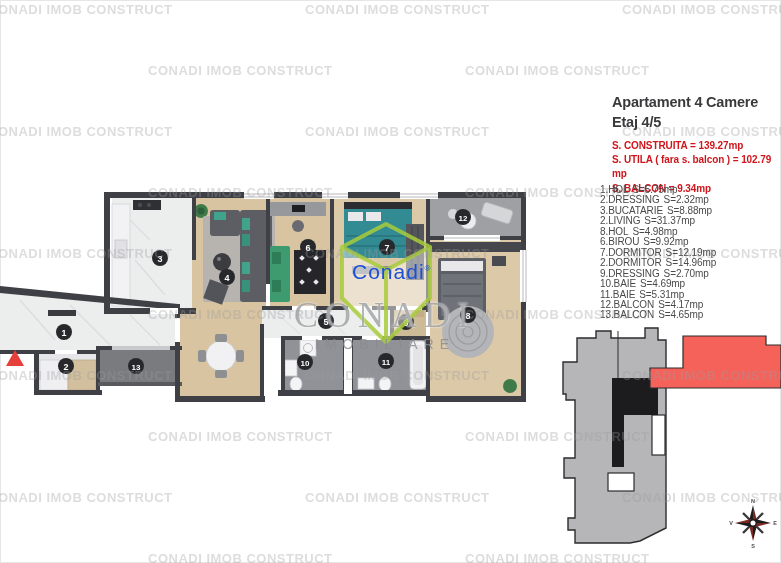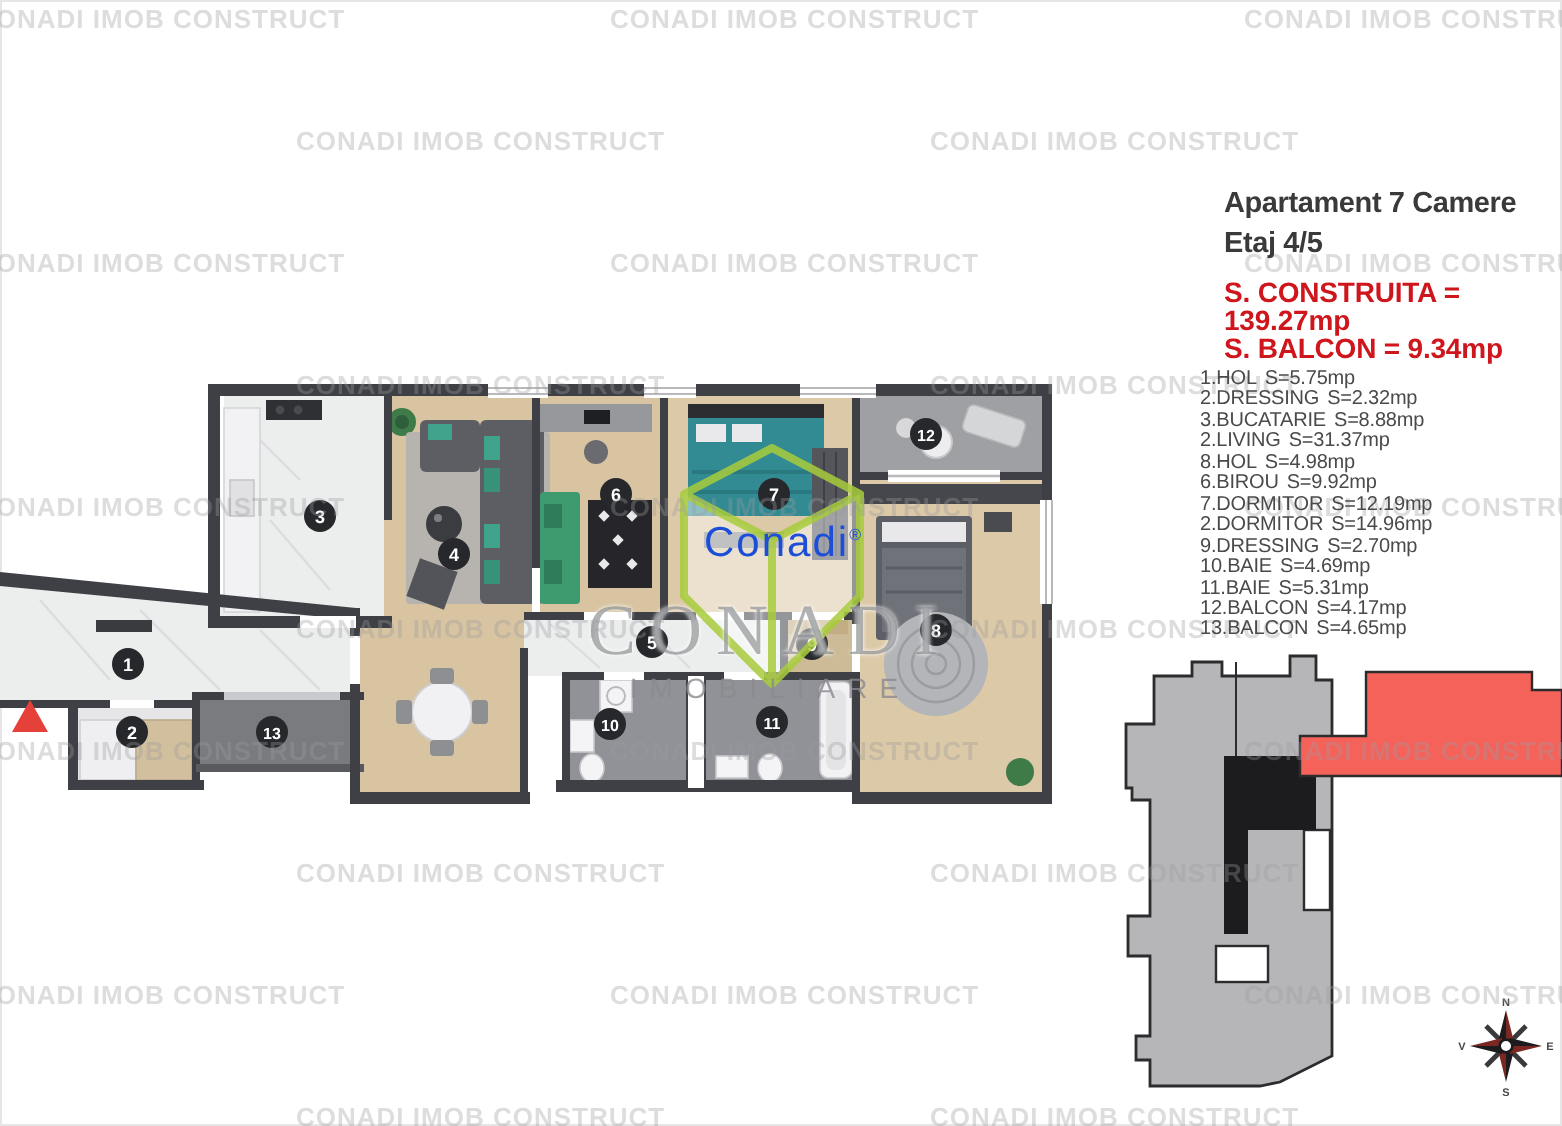--- a/index.html
+++ b/index.html
@@ -8,21 +8,21 @@
   svg{display:block;}
   .plan-svg{position:absolute;left:0;top:0;z-index:1;}
   
   .wm-layer{position:absolute;left:0;top:0;width:781px;height:563px;z-index:2;pointer-events:none;}
   .wm{position:absolute;white-space:nowrap;font-weight:bold;font-size:13px;letter-spacing:.5px;
       color:rgba(154,154,158,.34);}
   
   .title-block{position:absolute;left:612px;top:92px;z-index:3;color:#3a3a3c;font-weight:bold;
                font-size:14.5px;line-height:20px;letter-spacing:-.2px;}
   .summary-block{position:absolute;left:612px;top:139px;z-index:3;color:#cf161d;font-weight:bold;
-                 font-size:14px;line-height:14.2px;letter-spacing:-.1px;}
+                 font-size:10px;line-height:14.2px;letter-spacing:-.1px;}
   .room-list{position:absolute;left:600px;top:185px;z-index:3;color:#4a4a4c;font-weight:normal;
              font-size:10px;line-height:10.45px;letter-spacing:-.1px;}
   .rrow .area{margin-left:4px;}
   
   .logo-block{position:absolute;left:270px;top:208px;width:230px;height:150px;z-index:2;pointer-events:none;}
   .logo-cube{position:absolute;left:68px;top:4px;}
   .logo-wordmark{position:absolute;left:82px;top:52px;font-size:21px;color:#1d4ed8;letter-spacing:1px;z-index:2;}
   .logo-wordmark sup{font-size:8px;}
   .logo-big{position:absolute;left:0;top:86px;width:230px;text-align:center;
             font-family:"Liberation Serif",serif;font-size:36px;letter-spacing:7px;
@@ -335,26 +335,27 @@
       <span class="wm" style="left: 148px; top: 429px;">CONADI IMOB CONSTRUCT</span>
       <span class="wm" style="left: 465px; top: 429px;">CONADI IMOB CONSTRUCT</span>
       <span class="wm" style="left: -12px; top: 490px;">CONADI IMOB CONSTRUCT</span>
       <span class="wm" style="left: 305px; top: 490px;">CONADI IMOB CONSTRUCT</span>
       <span class="wm" style="left: 622px; top: 490px;">CONADI IMOB CONSTRUCT</span>
       <span class="wm" style="left: 148px; top: 551px;">CONADI IMOB CONSTRUCT</span>
       <span class="wm" style="left: 465px; top: 551px;">CONADI IMOB CONSTRUCT</span>
     </div>
 
   <div class="title-block">
-    <div>Apartament 7 Camere</div>
+    <div>Apartament 4 Camere</div>
     <div>Etaj 4/5</div>
   </div>
 
   <div class="summary-block">
     <div>S. CONSTRUITA = 139.27mp</div>
+    <div>S. UTILA ( fara s. balcon ) = 102.79 mp</div>
     <div>S. BALCON = 9.34mp</div>
   </div>
 
   <div class="room-list">
     <div class="rrow"><span>1.HOL</span><span class="area">S=5.75mp</span></div>
     <div class="rrow"><span>2.DRESSING</span><span class="area">S=2.32mp</span></div>
     <div class="rrow"><span>3.BUCATARIE</span><span class="area">S=8.88mp</span></div>
     <div class="rrow"><span>2.LIVING</span><span class="area">S=31.37mp</span></div>
     <div class="rrow"><span>8.HOL</span><span class="area">S=4.98mp</span></div>
     <div class="rrow"><span>6.BIROU</span><span class="area">S=9.92mp</span></div>

